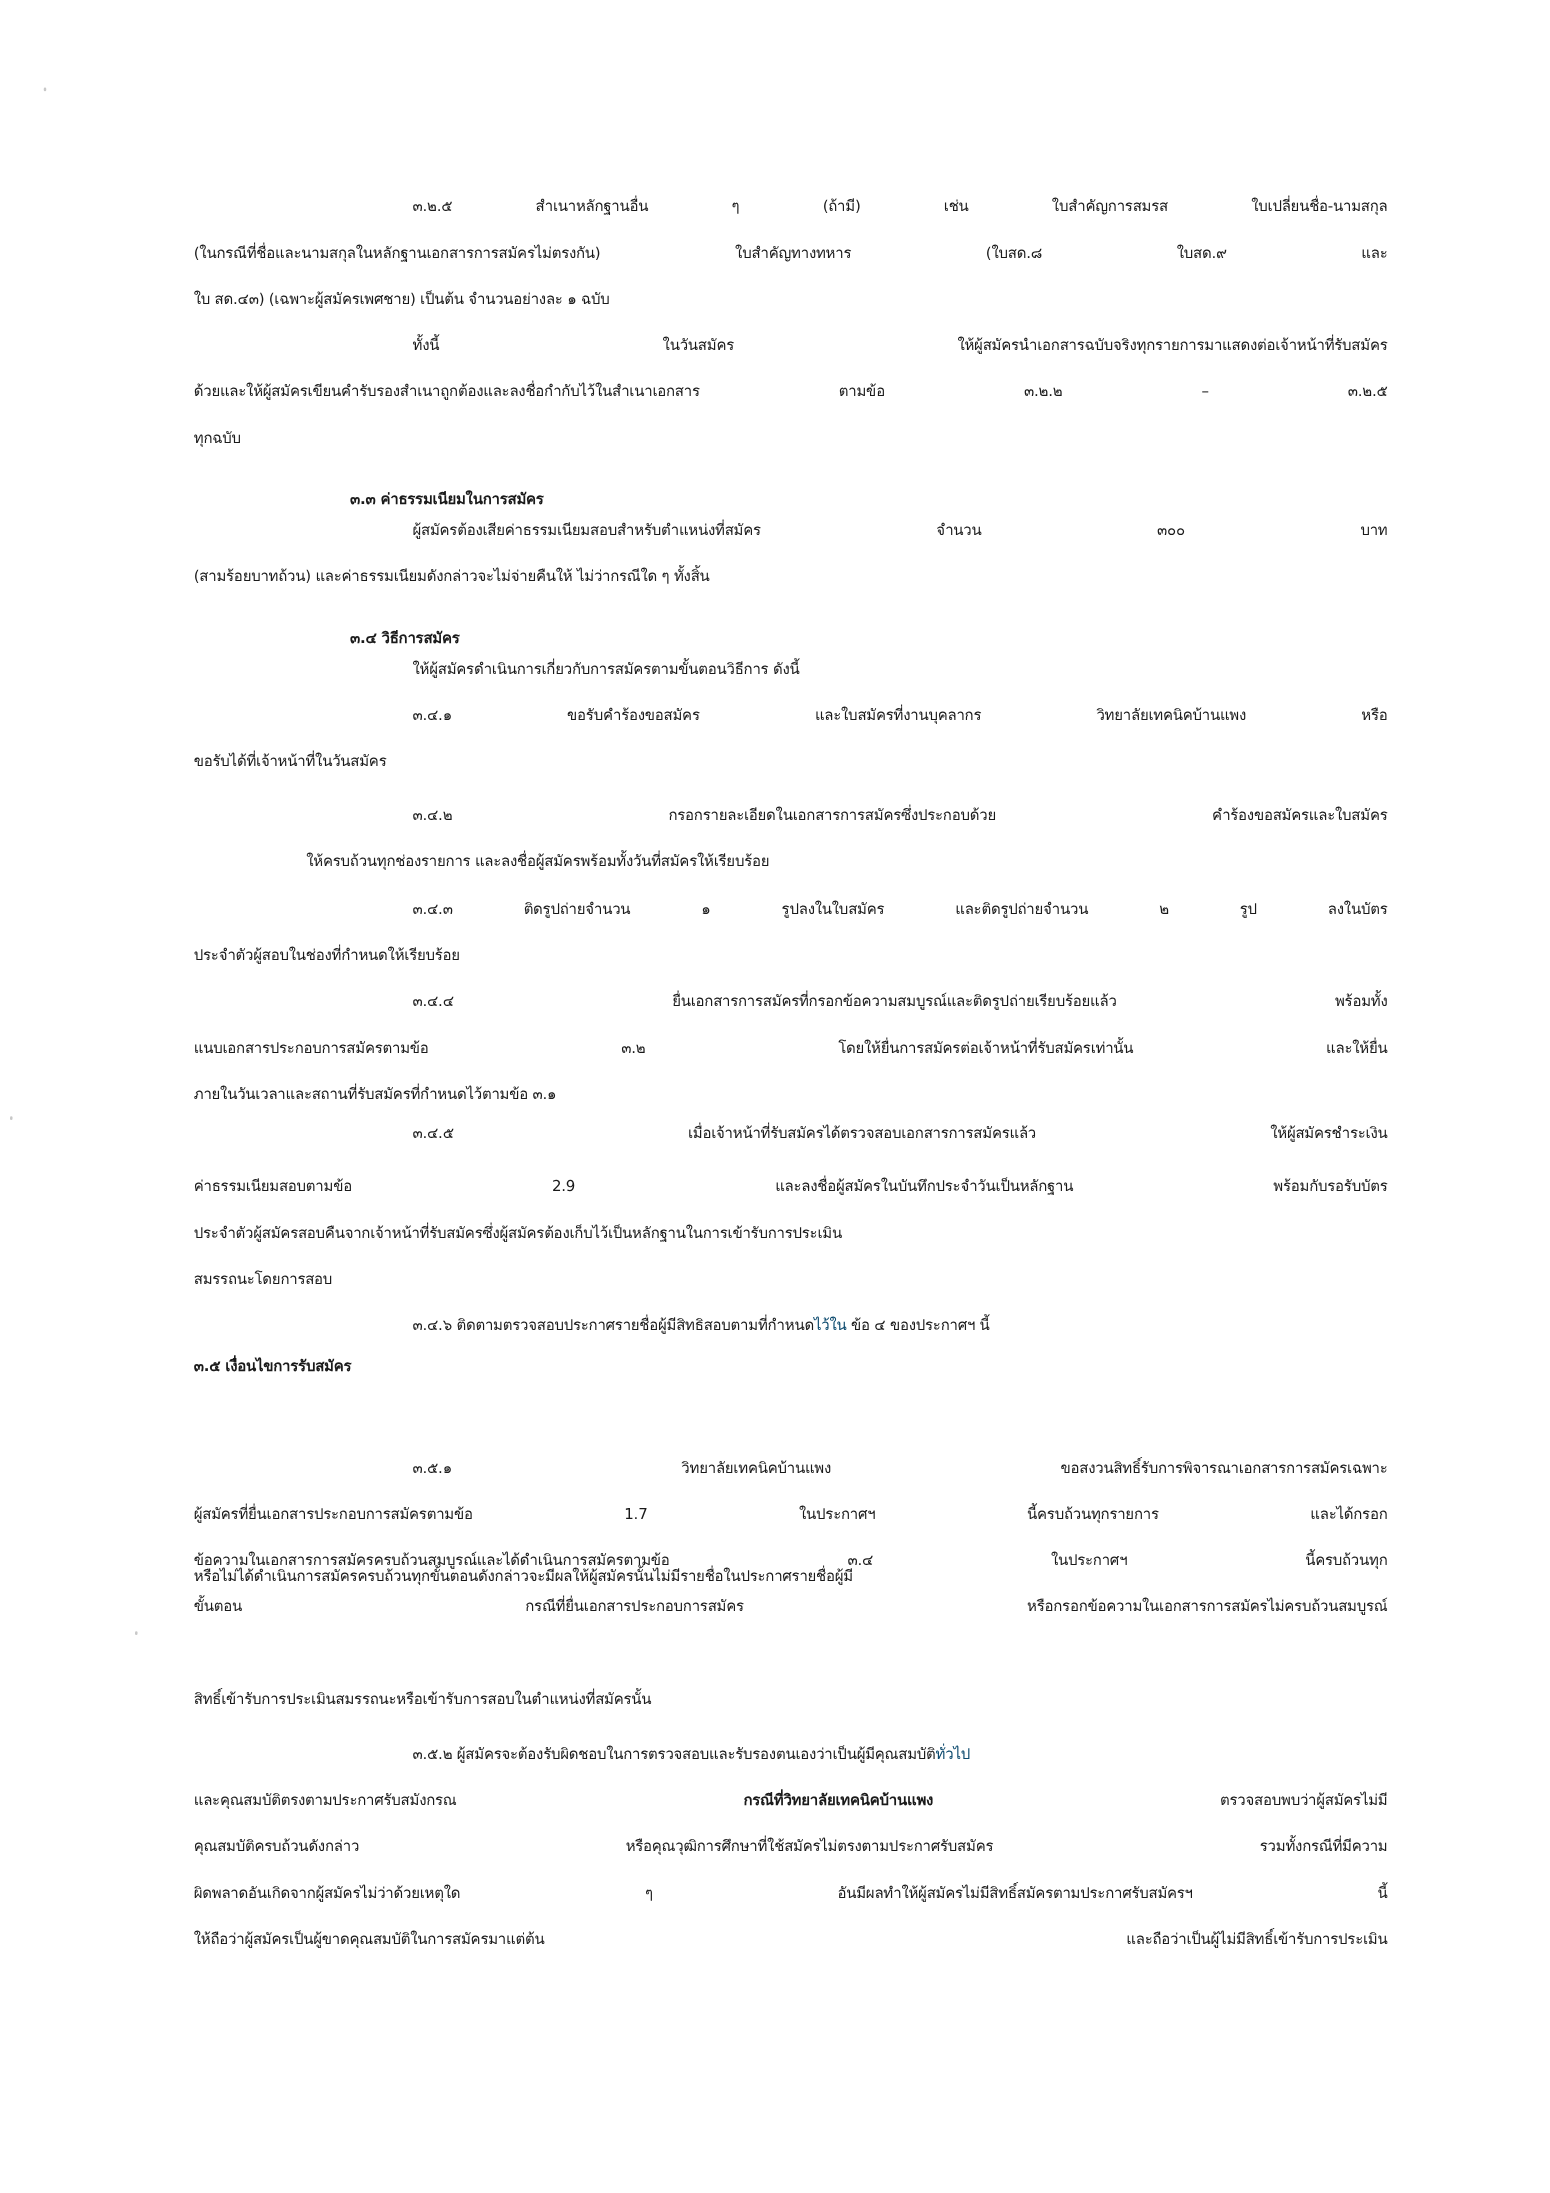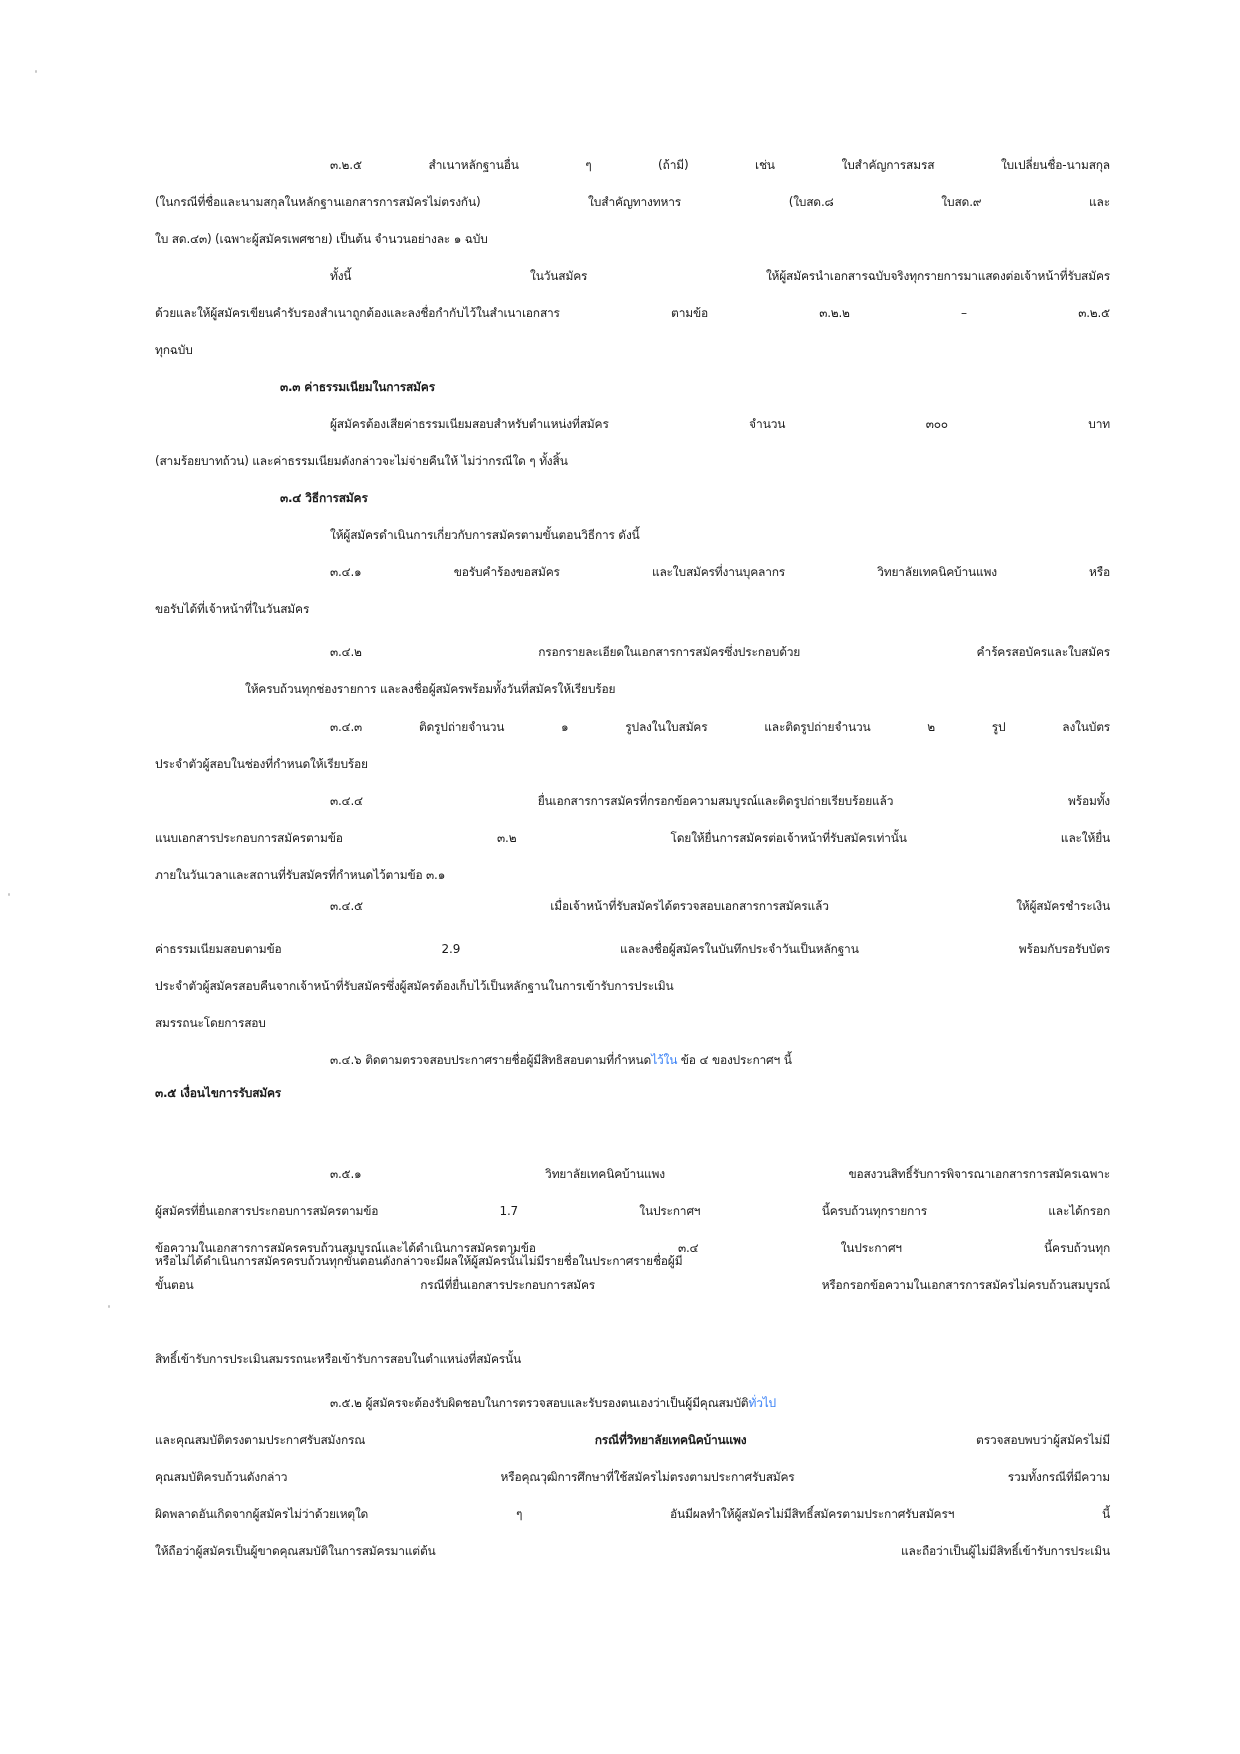--- a/index.html
+++ b/index.html
@@ -29,23 +29,23 @@
       line-height: 26px;
       white-space: nowrap;
       letter-spacing: -0.2px;
     }
     .justify {
       text-align: justify;
       text-align-last: justify;
     }
     .bold { font-weight: bold; }
     .i2 { padding-left: 175px; width: 780px; }
-    .i-h { padding-left: 125px; }
+    .i-h { padding-left: 125px; margin-top: 12px; }
     .i-cont { padding-left: 90px; width: 865px; }
-    .faint { color: #3b82f6; }
+    .faint { color: #0c4a6e; }
     .speck {
       position: absolute;
       width: 2px; height: 3px;
       background: #c8c8c8;
       border-radius: 1px;
     }
   </style>
 </head>
 <body>
 
@@ -63,21 +63,21 @@
   <div class="line" style="top:185px">ทุกฉบับ</div>
 
   <div class="line bold i-h" style="top:222px">๓.๓ ค่าธรรมเนียมในการสมัคร</div>
   <div class="line i2 justify" style="top:259px">ผู้สมัครต้องเสียค่าธรรมเนียมสอบสำหรับตำแหน่งที่สมัคร  จำนวน  ๓๐๐  บาท</div>
   <div class="line" style="top:296px">(สามร้อยบาทถ้วน)  และค่าธรรมเนียมดังกล่าวจะไม่จ่ายคืนให้  ไม่ว่ากรณีใด ๆ ทั้งสิ้น</div>
 
   <div class="line bold i-h" style="top:333px">๓.๔ วิธีการสมัคร</div>
   <div class="line i2" style="top:370px">ให้ผู้สมัครดำเนินการเกี่ยวกับการสมัครตามขั้นตอนวิธีการ  ดังนี้</div>
   <div class="line i2 justify" style="top:407px">๓.๔.๑ ขอรับคำร้องขอสมัคร และใบสมัครที่งานบุคลากร วิทยาลัยเทคนิคบ้านแพง หรือ</div>
   <div class="line" style="top:444px">ขอรับได้ที่เจ้าหน้าที่ในวันสมัคร</div>
-  <div class="line i2 justify" style="top:487px">๓.๔.๒ กรอกรายละเอียดในเอกสารการสมัครซึ่งประกอบด้วย  คำร้ครสอบัครและใบสมัคร</div>
+  <div class="line i2 justify" style="top:487px">๓.๔.๒ กรอกรายละเอียดในเอกสารการสมัครซึ่งประกอบด้วย  คำร้องขอสมัครและใบสมัคร</div>
   <div class="line i-cont" style="top:524px">ให้ครบถ้วนทุกช่องรายการ  และลงชื่อผู้สมัครพร้อมทั้งวันที่สมัครให้เรียบร้อย</div>
   <div class="line i2 justify" style="top:562px">๓.๔.๓ ติดรูปถ่ายจำนวน  ๑  รูปลงในใบสมัคร  และติดรูปถ่ายจำนวน  ๒  รูป  ลงในบัตร</div>
   <div class="line" style="top:599px">ประจำตัวผู้สอบในช่องที่กำหนดให้เรียบร้อย</div>
   <div class="line i2 justify" style="top:636px">๓.๔.๔ ยื่นเอกสารการสมัครที่กรอกข้อความสมบูรณ์และติดรูปถ่ายเรียบร้อยแล้ว  พร้อมทั้ง</div>
   <div class="line justify" style="top:673px">แนบเอกสารประกอบการสมัครตามข้อ  ๓.๒ โดยให้ยื่นการสมัครต่อเจ้าหน้าที่รับสมัครเท่านั้น  และให้ยื่น</div>
   <div class="line" style="top:710px">ภายในวันเวลาและสถานที่รับสมัครที่กำหนดไว้ตามข้อ ๓.๑</div>
   <div class="line i2 justify" style="top:741px">๓.๔.๕ เมื่อเจ้าหน้าที่รับสมัครได้ตรวจสอบเอกสารการสมัครแล้ว  ให้ผู้สมัครชำระเงิน</div>
   <div class="line justify" style="top:784px">ค่าธรรมเนียมสอบตามข้อ 2.9  และลงชื่อผู้สมัครในบันทึกประจำวันเป็นหลักฐาน  พร้อมกับรอรับบัตร</div>
   <div class="line justify" style="top:821px">ประจำตัวผู้สมัครสอบคืนจากเจ้าหน้าที่รับสมัครซึ่งผู้สมัครต้องเก็บไว้เป็นหลักฐานในการเข้ารับการประเมิน</div>
   <div class="line" style="top:858px">สมรรถนะโดยการสอบ</div>

